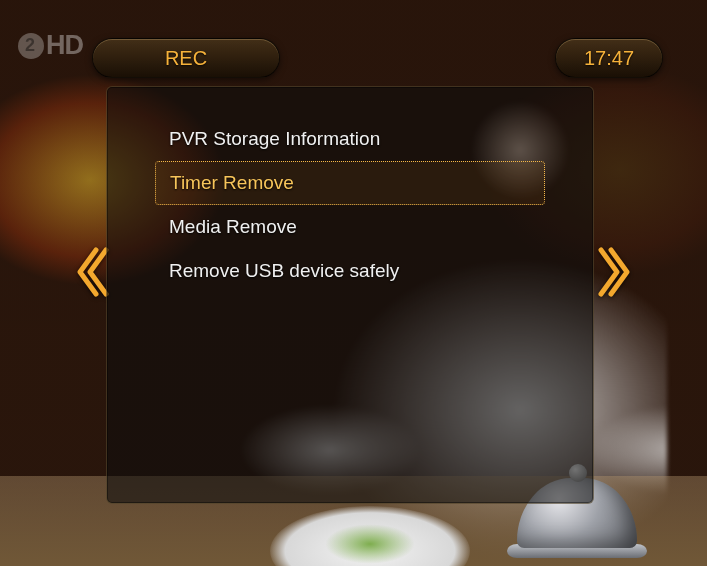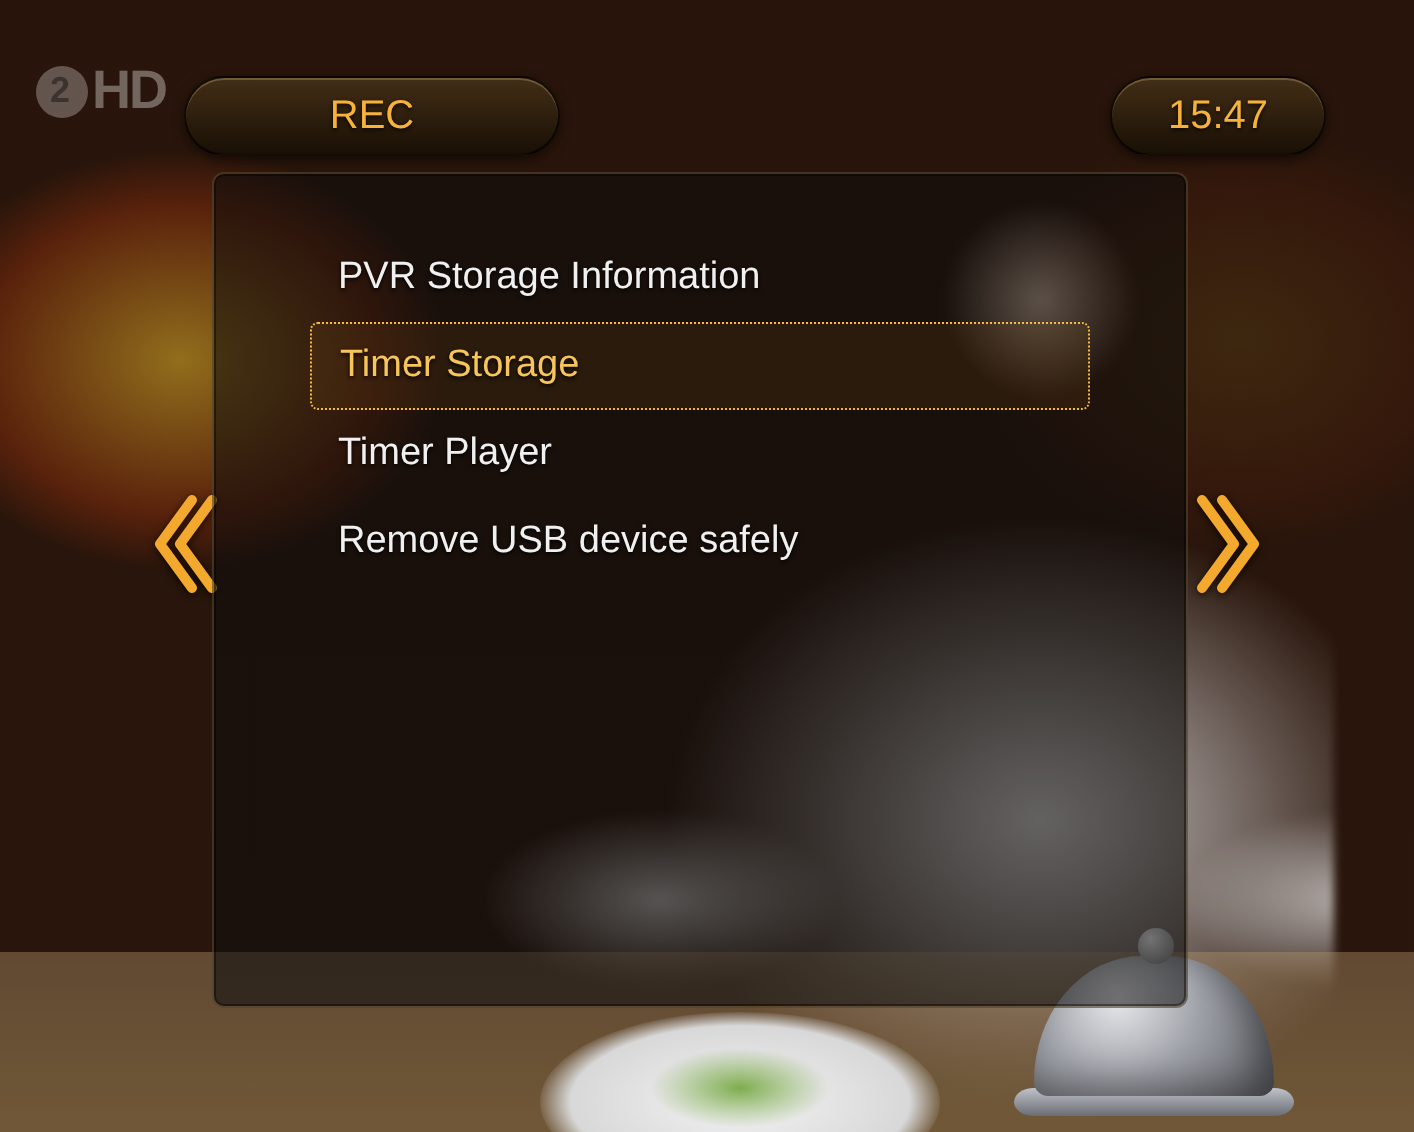--- a/index.html
+++ b/index.html
@@ -159,38 +159,38 @@
 
   <div class="channel-logo">
     <span class="circ"></span>
     <span>HD</span>
   </div>
 
   <div class="pill title">
     <span>REC</span>
   </div>
   <div class="pill clock">
-    <span>15:47</span>
+    <span>17:47</span>
   </div>
 
   <div class="nav-arrow left">
     <svg viewBox="0 0 38 56">
       <polyline class="chev" points="24,6 8,28 24,50"></polyline>
       <polyline class="chev" points="34,6 18,28 34,50"></polyline>
     </svg>
   </div>
   <div class="nav-arrow right">
     <svg viewBox="0 0 38 56">
       <polyline class="chev" points="14,6 30,28 14,50"></polyline>
       <polyline class="chev" points="4,6 20,28 4,50"></polyline>
     </svg>
   </div>
 
   <div class="menu-panel">
     <div class="menu-list" id="menu-list">
         <div class="menu-item"><span>PVR Storage Information</span></div>
-        <div class="menu-item selected"><span>Timer Storage</span></div>
-        <div class="menu-item"><span>Timer Player</span></div>
+        <div class="menu-item selected"><span>Timer Remove</span></div>
+        <div class="menu-item"><span>Media Remove</span></div>
         <div class="menu-item"><span>Remove USB device safely</span></div>
       </div>
   </div>
 
 </div>
 
 </body></html>

